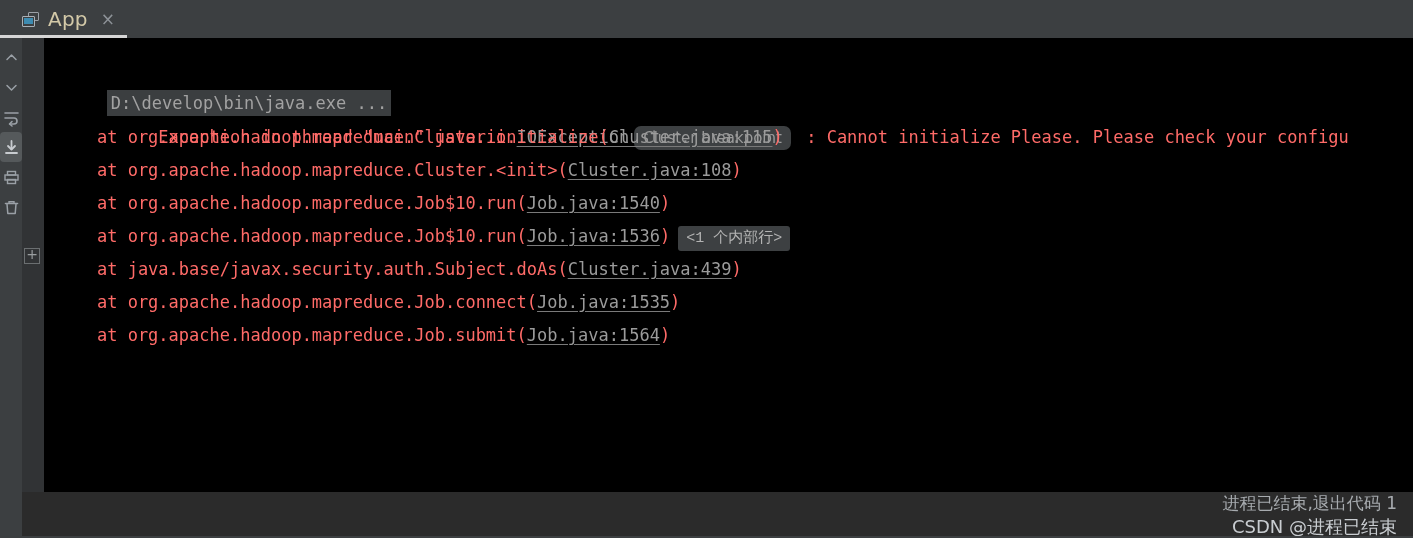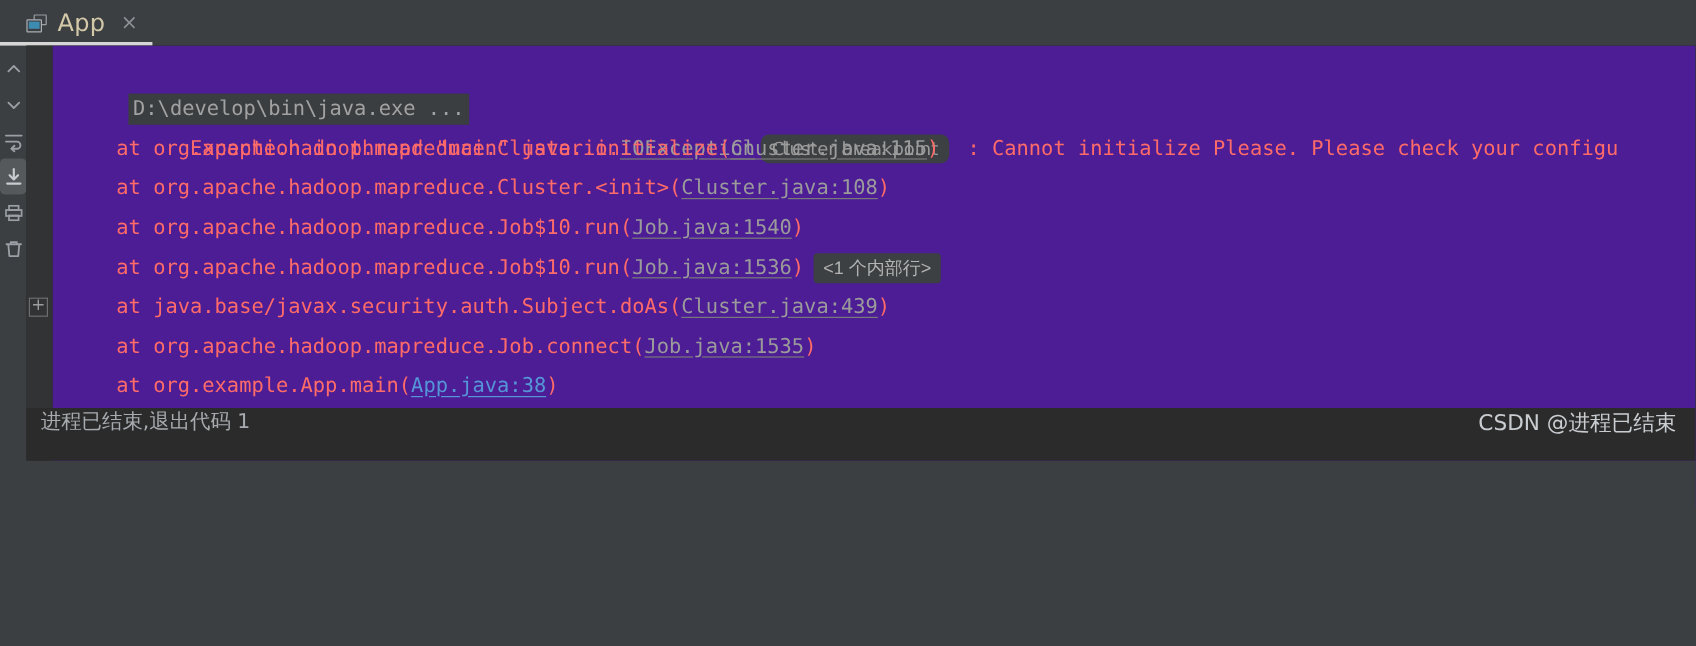--- a/index.html
+++ b/index.html
@@ -12,21 +12,21 @@
     height: 538px;
     overflow: hidden;
     font-family: "DejaVu Sans", sans-serif;
     -webkit-font-smoothing: antialiased;
   }
 
   
   .window {
     position: relative;
     width: 1413px;
-    height: 384px;
+    height: 536px;
     background: #3c3f41;
     display: flex;
     flex-direction: column;
   }
 
   
   .tabbar {
     position: relative;
     height: 38px;
     flex: 0 0 38px;
@@ -166,23 +166,23 @@
     line-height: 12px;
     text-align: center;
     cursor: pointer;
     background: #313335;
   }
   .fold-plus span { position: relative; top: -1px; }
 
   .content {
     flex: 1 1 auto;
     position: relative;
-    background: #4c1d95;
+    background: #000000;
     overflow: hidden;
-    padding-top: 6px;
+    padding-top: 19px;
   }
 
   
   .line {
     font-family: "DejaVu Sans Mono", monospace;
     font-size: 17px;
     line-height: 33px;
     height: 33px;
     white-space: pre;
     padding-left: 12px;
@@ -225,43 +225,44 @@
     font-size: 15px;
     color: #9b9b9b;
     background: #3d4042;
     border-radius: 7px;
     padding: 3px 9px;
     margin: 0 5px;
     white-space: pre;
     cursor: pointer;
   }
   .badge-cjk {
-    font-family: Liberation Sans, sans-serif;
+    font-family: Liberation Mono, monospace;
     font-size: 15px;
     color: #b3b3b3;
     background: #3d4042;
     border-radius: 3px;
     padding: 4px 8px;
     margin-left: 8px;
     white-space: pre;
   }
 
   
   .footer {
     position: absolute;
     left: 0;
     right: 0;
     bottom: 0;
     height: 44px;
     display: flex;
-    align-items: flex-start;
+    align-items: flex-end;
     justify-content: space-between;
     padding: 0 16px 0 12px;
     box-sizing: border-box;
     background: #2b2b2b;
+    flex-direction: column;
   }
   .exit-msg {
     font-family: "DejaVu Sans", sans-serif;
     font-size: 17px;
     color: #a7abaf;
     white-space: pre;
   }
   .watermark {
     font-family: "DejaVu Sans", sans-serif;
     font-size: 18px;
@@ -354,21 +355,21 @@
           <span class="seg err">Exception in thread "main" java.io.</span><span class="seg link-gray">IOException</span><span class="badge">Cluster breakpoint</span><span class="seg err"> : </span><span class="seg err">Cannot initialize Please. Please check your configu</span>
         </div>
 
         <div id="stack-host">
             <div class="line"><span class="seg err">    at org.apache.hadoop.mapreduce.Cluster.initialize(</span><span class="seg link-gray">Cluster.java:115</span><span class="seg err">)</span></div>
             <div class="line"><span class="seg err">    at org.apache.hadoop.mapreduce.Cluster.&lt;init&gt;(</span><span class="seg link-gray">Cluster.java:108</span><span class="seg err">)</span></div>
             <div class="line"><span class="seg err">    at org.apache.hadoop.mapreduce.Job$10.run(</span><span class="seg link-gray">Job.java:1540</span><span class="seg err">)</span></div>
             <div class="line"><span class="seg err">    at org.apache.hadoop.mapreduce.Job$10.run(</span><span class="seg link-gray">Job.java:1536</span><span class="seg err">)</span><span class="badge-cjk">&lt;1 个内部行&gt;</span></div>
             <div class="line"><span class="seg err">    at java.base/javax.security.auth.Subject.doAs(</span><span class="seg link-gray">Cluster.java:439</span><span class="seg err">)</span></div>
             <div class="line"><span class="seg err">    at org.apache.hadoop.mapreduce.Job.connect(</span><span class="seg link-gray">Job.java:1535</span><span class="seg err">)</span></div>
-            <div class="line"><span class="seg err">    at org.example.App.main(</span><span class="seg link-blue">App.java:38</span><span class="seg err">)</span></div>
+            <div class="line"><span class="seg err">    at org.apache.hadoop.mapreduce.Job.submit(</span><span class="seg link-gray">Job.java:1564</span><span class="seg err">)</span></div>
           </div>
 
       </div>
 
       <div class="footer">
         <span class="exit-msg">进程已结束,退出代码 1</span>
         <span class="watermark">CSDN @进程已结束</span>
       </div>
 
     </div>

